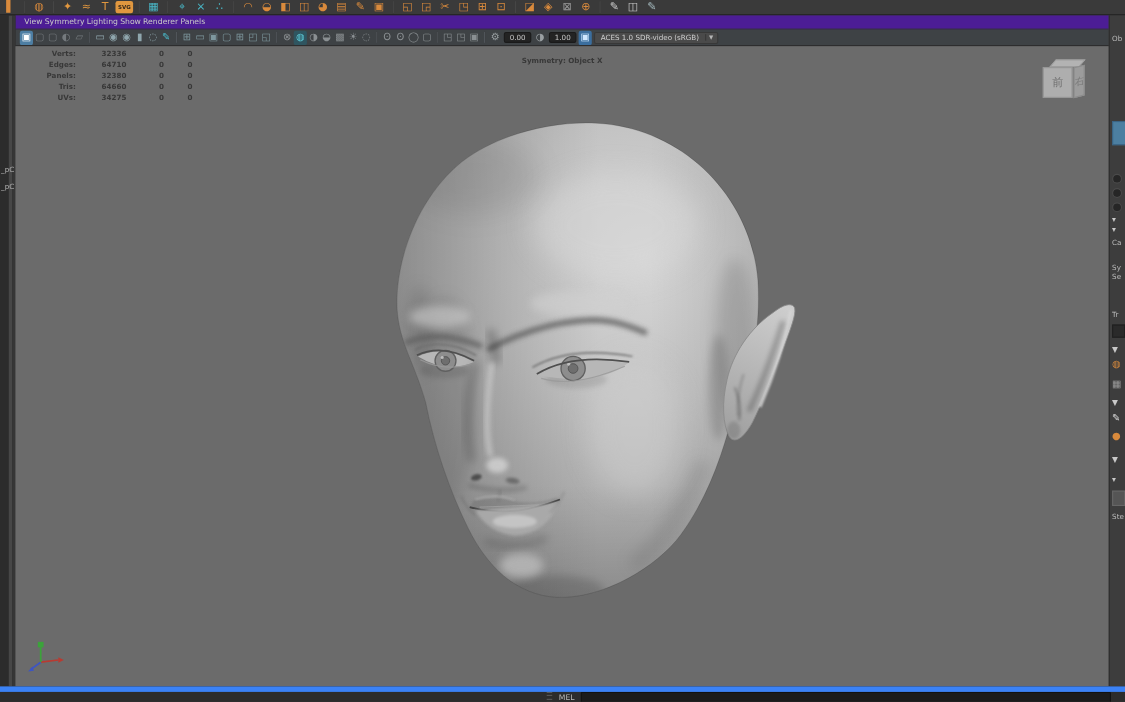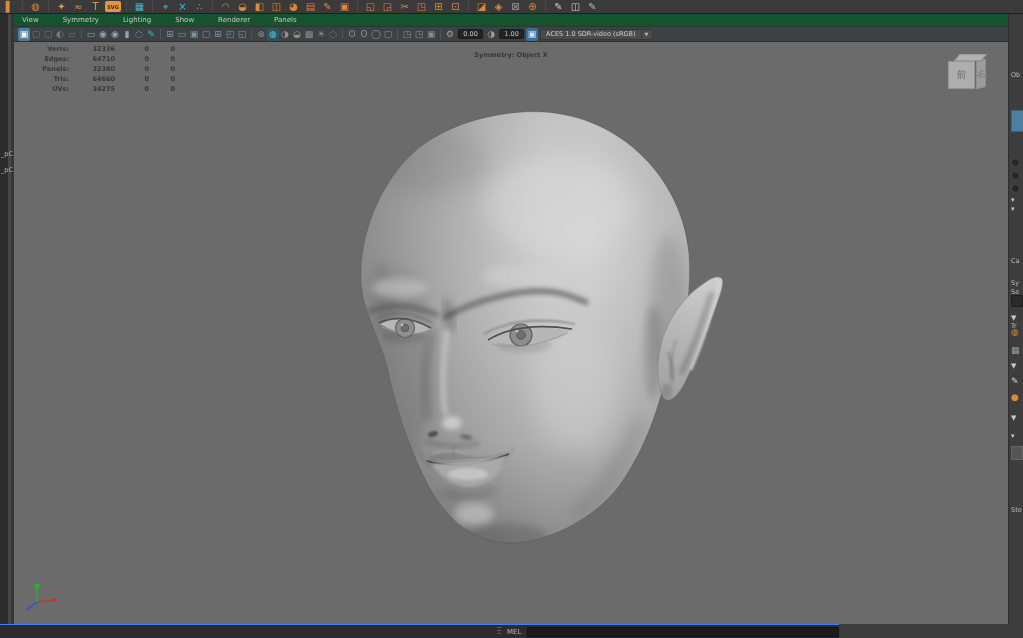--- a/index.html
+++ b/index.html
@@ -17,21 +17,21 @@
   }
   .shelf .ico { width:17px; text-align:center; font-size:10px; line-height:13px; cursor:default; }
   .shelf .sep { width:1px; height:11px; background:#2a2a2a; border-right:1px solid #4a4a4a; margin:0 4px; }
   .shelf .badge {
     width:16px; height:11px; border-radius:2px; font-size:5px; font-weight:bold;
     display:flex; align-items:center; justify-content:center; color:#35281a; margin:0 1px;
   }
   
   .panel-menubar {
     position:absolute; left:14px; top:14px; width:994px; height:13px;
-    background:#14532d; display:flex; align-items:center; gap:24px; padding-left:8px;
+    background:#4c1d95; display:flex; align-items:center; gap:2px; padding-left:8px;
     border-bottom:1px solid #333;
   }
   .panel-menubar .menu-item { font-size:7px; color:#c9c9c9; cursor:default; }
   
   .vp-toolbar {
     position:absolute; left:14px; top:27px; width:994px; height:15px;
     background:#3e4245; display:flex; align-items:center; padding-left:4px;
     border-bottom:1px solid #2c2c2c; overflow:hidden;
   }
   .vp-toolbar .ico { min-width:12px; text-align:center; font-size:9px; line-height:13px; border-radius:2px; padding:0 1px; }
@@ -74,31 +74,31 @@
     display:flex; align-items:center; justify-content:center; font-size:10px; color:#6d6d6d; overflow:hidden; }
   .vc-right { position:absolute; left:30px; top:7px; width:10px; height:28px; background:#9c9c9c; border:1px solid #8d8d8d;
     transform:skewY(-14deg); overflow:hidden; font-size:9px; color:#7a7a7a; display:flex; align-items:center; }
   
   .left-strip { position:absolute; left:0; top:14px; width:14px; height:610px; background:#2c2c2c; overflow:hidden; }
   .left-strip .band1 { position:absolute; left:8px; top:0; width:3px; height:100%; background:#474747; }
   .left-strip .band2 { position:absolute; left:11px; top:0; width:3px; height:100%; background:#363636; }
   .ls-frag { position:absolute; left:1px; font-size:6.5px; color:#b5b5b5; z-index:2; }
   .right-panel { position:absolute; left:1008px; top:14px; width:15px; height:610px; background:#3d3d3d; border-left:1px solid #2e2e2e; overflow:hidden; }
   .rp-item { position:absolute; left:2px; }
-  .rp-text { font-size:6.5px; color:#bdbdbd; white-space:nowrap;margin-top:40px; }
+  .rp-text { font-size:6.5px; color:#bdbdbd; white-space:nowrap; }
   .rp-swatch { width:13px; height:22px; background:#4c7fa1; border:1px solid #3a6484; }
   .rp-dot { width:9px; height:9px; border-radius:50%; background:#262626; border:1px solid #4a4a4a; }
   .rp-arrow { font-size:7px; color:#c9c9c9; }
   .rp-box { width:12px; height:12px; background:#2a2a2a; border:1px solid #1f1f1f; }
   .rp-graybox { width:12px; height:14px; background:#555; border:1px solid #666; }
   .rp-icon { font-size:9px; line-height:10px; }
   
   .command-line {
-    position:absolute; left:0; top:624px; width:839px; height:14px;
-    background:#2c2c2c; border-top:1px solid #3b82f6; display:flex; align-items:center;
+    position:absolute; left:0; top:624px; width:1023px; height:14px;
+    background:#2c2c2c; border-top:5px solid #3b82f6; display:flex; align-items:center;
   }
   .cmd-grip { width:5px; height:9px; margin-left:497px;
     background:repeating-linear-gradient(to bottom, #5d5d5d 0 1px, transparent 1px 3px);
     border-left:2px solid transparent;
     box-shadow:3px 0 0 -1px #5d5d5d00; }
   .cmd-grip::after{ content:""; }
   .cmd-label { font-size:7px; color:#b9b9b9; margin:0 6px 0 6px; cursor:pointer; }
   .cmd-input {
     width:482px; height:10px; background:#1b1b1b; border:1px solid #111; border-radius:1px;
     color:#ccc; font-size:7px; padding:0 3px; outline:none; font-family:"DejaVu Sans Mono", monospace;

